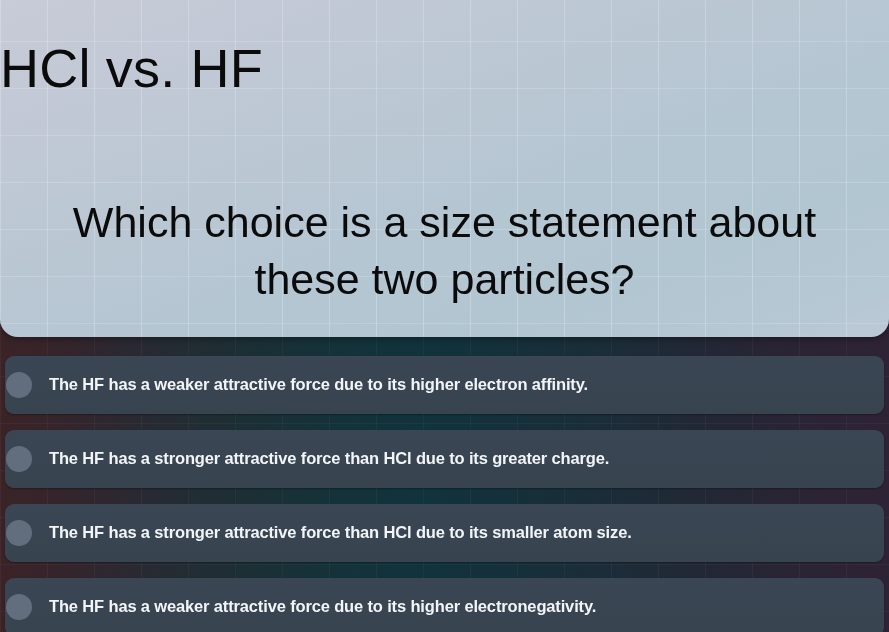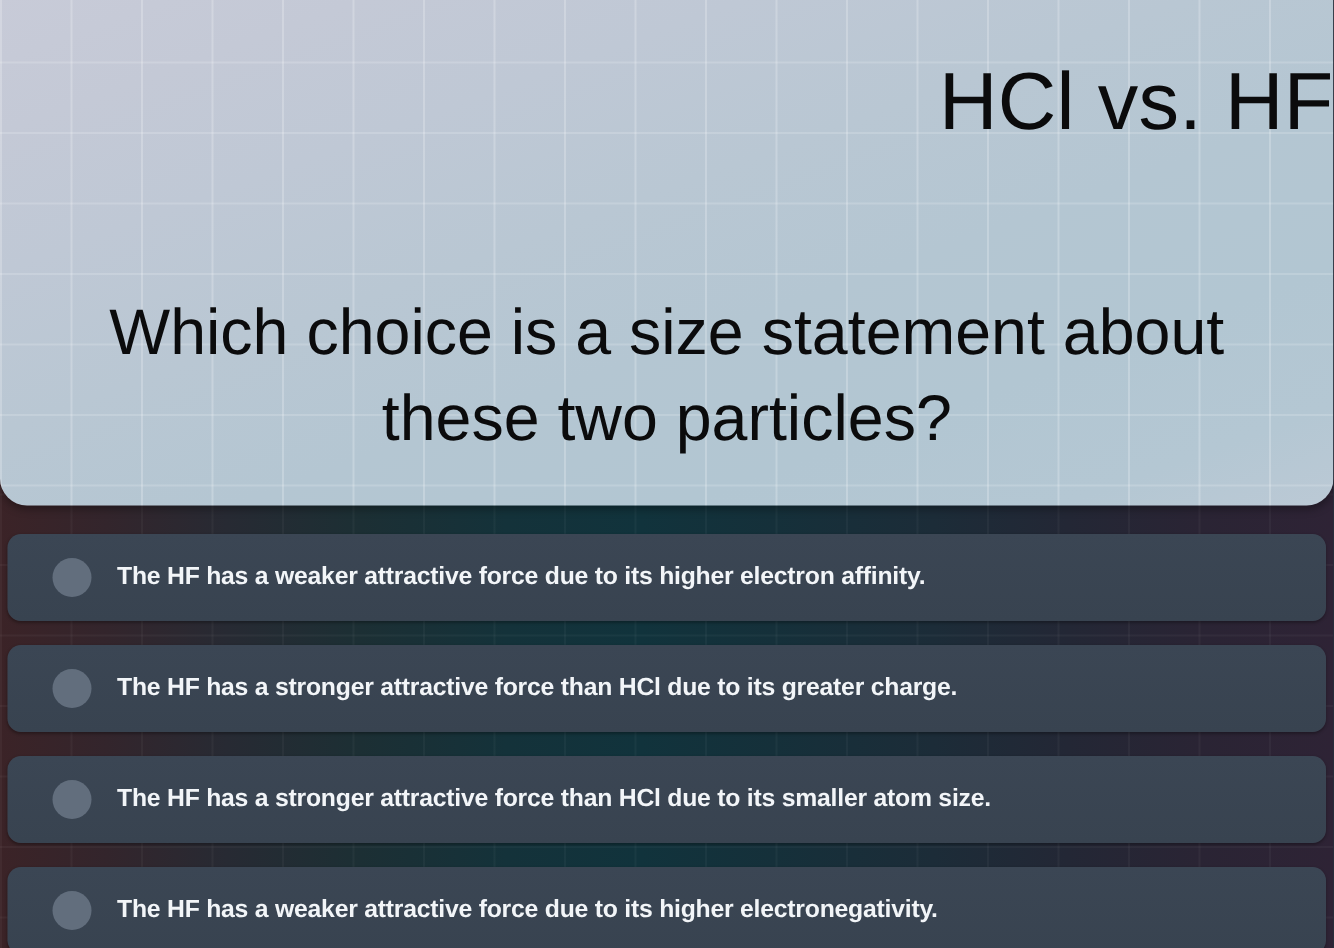--- a/index.html
+++ b/index.html
@@ -86,21 +86,21 @@
     z-index: 2;
     height: 100%;
     padding-top: 6px;
   }
 
   #deck-title {
     position: absolute;
     left: 0;
     right: 0;
     top: 46px;
-    text-align: right;
+    text-align: left;
     font-size: 54px;
     font-weight: 400;
     color: #0b0b0c;
     letter-spacing: 0.2px;
     line-height: 1.05;
     white-space: nowrap;
   }
 
   #question-text {
     position: absolute;
@@ -126,21 +126,21 @@
   }
 
   .option-card {
     position: relative;
     height: 58px;
     border-radius: 9px;
     background: linear-gradient(180deg, #3a4554 0%, #39footer 0%, #39434f 100%);
     background: linear-gradient(180deg, #3b4654 0%, #384350 100%);
     display: flex;
     align-items: center;
-    padding-left: 30px;
+    padding-left: 1px;
     cursor: pointer;
     box-shadow: 0 1px 2px rgba(0,0,0,0.30);
   }
 
   .option-radio {
     flex: 0 0 auto;
     width: 26px;
     height: 26px;
     border-radius: 50%;
     background: #626e7d;

